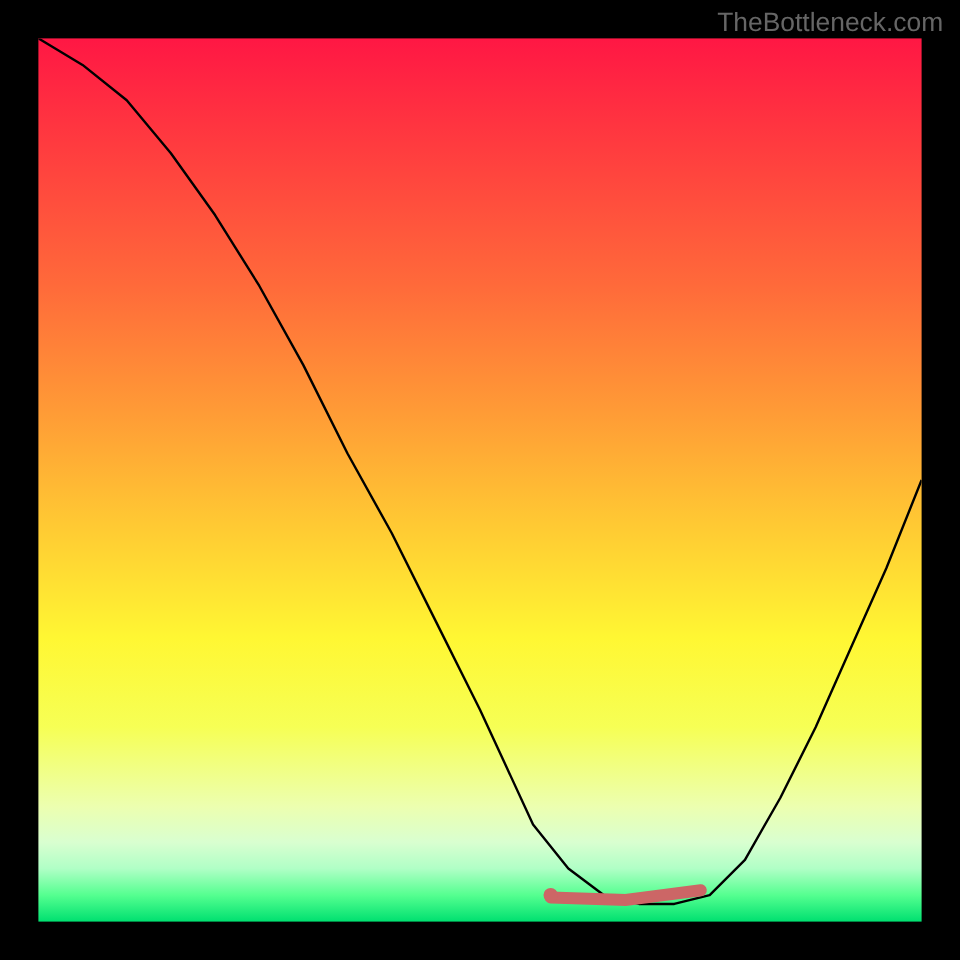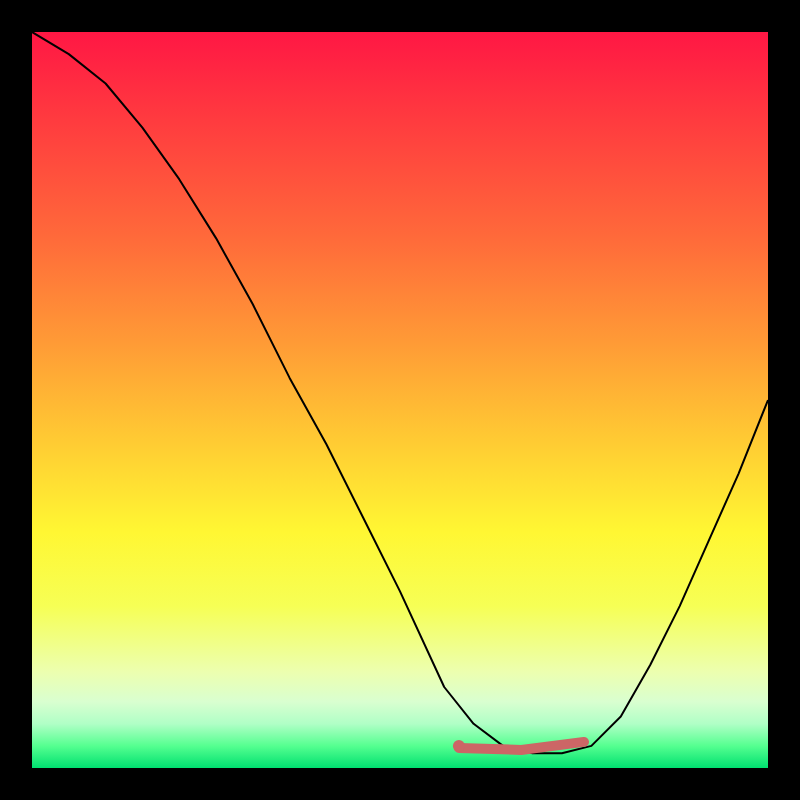--- a/index.html
+++ b/index.html
@@ -52,20 +52,21 @@
   }
   .svg-overlay {
     position: absolute;
     inset: 0;
   }
 </style>
 </head>
 <body>
 
 <div class="wrap">
+  <div class="watermark">TheBottleneck.com</div>
 
   <div class="plot">
     <div class="gradient"></div>
     <svg class="svg-overlay" viewBox="0 0 736 736" preserveAspectRatio="none">
       <path id="curve-path" fill="none" stroke="#000" stroke-width="2" stroke-linejoin="round" d="M0.0 0.0 L36.8 22.1 L73.6 51.5 L110.4 95.7 L147.2 147.2 L184.0 206.1 L220.8 272.3 L257.6 345.9 L294.4 412.2 L331.2 485.8 L368.0 559.4 L412.2 655.0 L441.6 691.8 L471.0 713.9 L500.5 721.3 L529.9 721.3 L559.4 713.9 L588.8 684.5 L618.2 633.0 L647.7 574.1 L677.1 507.8 L706.6 441.6 L736.0 368.0"></path>
       <path id="plateau-path" fill="none" stroke="#cc6666" stroke-width="10" stroke-linecap="round" d="M426.9 715.9 L489.4 717.9 L552.0 709.9"></path>
       <circle id="plateau-dot" r="6" fill="#cc6666" cx="426.9" cy="713.9"></circle>
     </svg>
   </div>
 </div>

